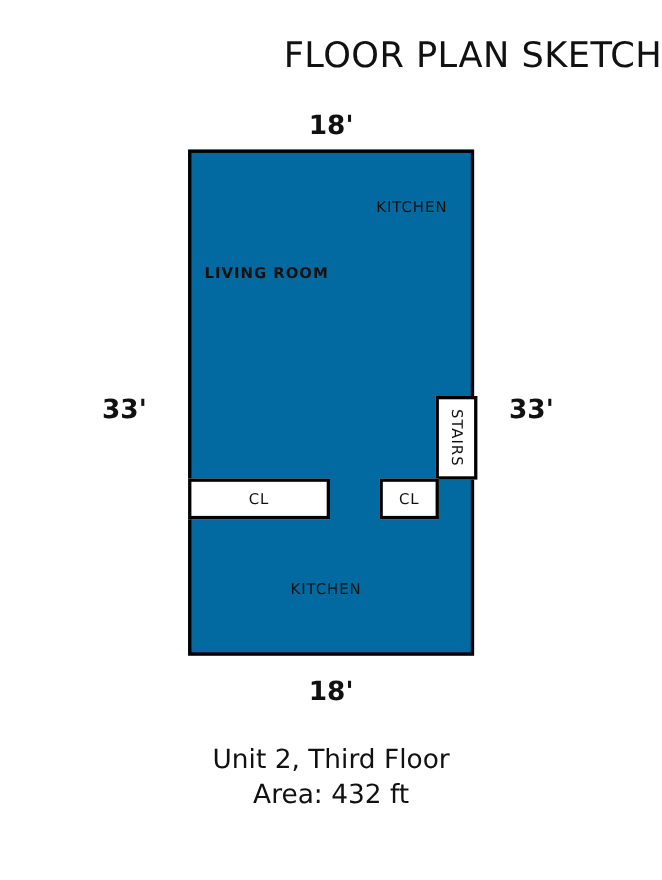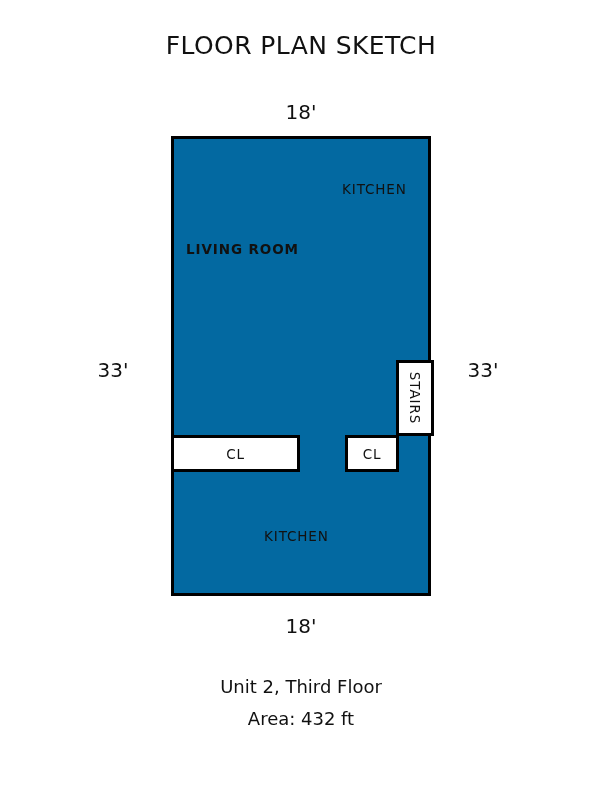--- a/index.html
+++ b/index.html
@@ -17,35 +17,35 @@
     color: #111111;
     -webkit-font-smoothing: antialiased;
   }
 
   
   .sheet-title {
     position: absolute;
     left: 0;
     top: 31px;
     width: 602px;
-    text-align: center;
+    text-align: right;
     font-family: "DejaVu Sans", sans-serif;
-    font-size: 25px;
+    font-size: 32px;
     font-weight: 400;
     letter-spacing: 0.4px;
     color: #111111;
     white-space: nowrap;
   }
 
   
   .dim {
     position: absolute;
     font-family: "DejaVu Sans", sans-serif;
-    font-size: 20px;
-    font-weight: 400;
+    font-size: 24px;
+    font-weight: 700;
     color: #111111;
     white-space: nowrap;
   }
   .dim-top {
     left: 171px;
     top: 100px;
     width: 260px;
     text-align: center;
   }
   .dim-bottom {
@@ -139,21 +139,21 @@
     height: 37px;
   }
 
   
   .caption {
     position: absolute;
     left: 0;
     width: 602px;
     text-align: center;
     font-family: "DejaVu Sans", sans-serif;
-    font-size: 18px;
+    font-size: 24px;
     font-weight: 400;
     color: #111111;
     white-space: nowrap;
   }
   .caption-line1 { top: 676px; }
   .caption-line2 { top: 708px; }
 </style>
 </head>
 <body>
 

